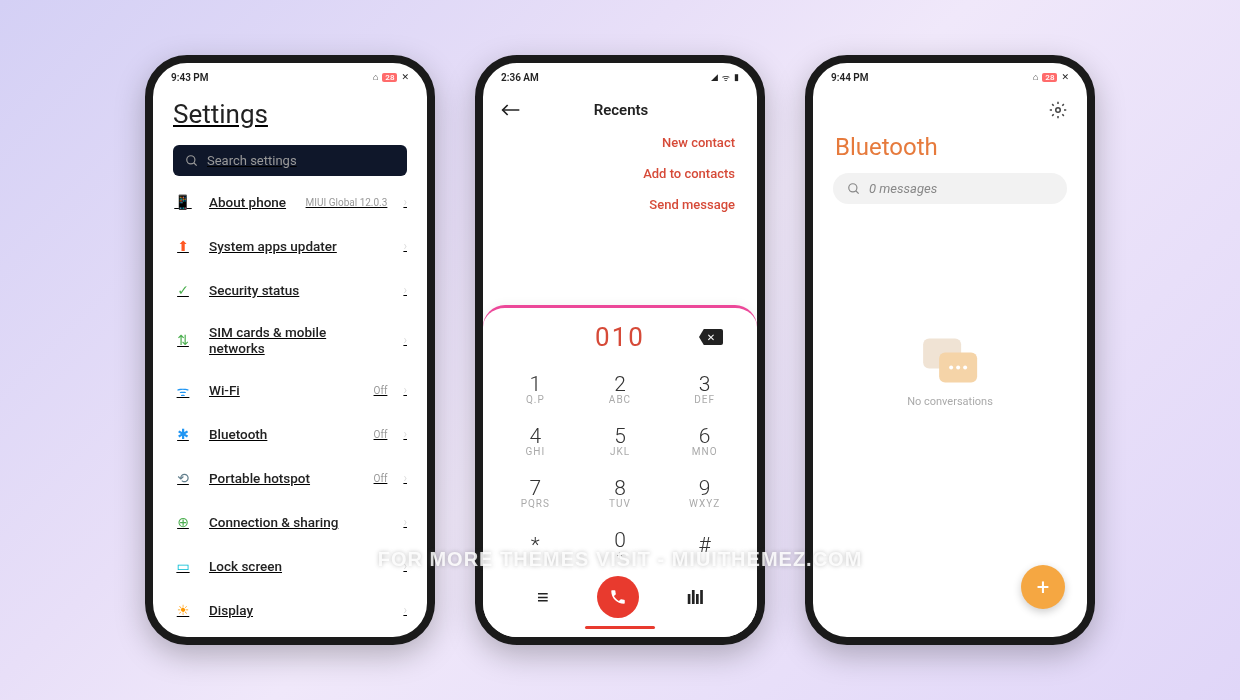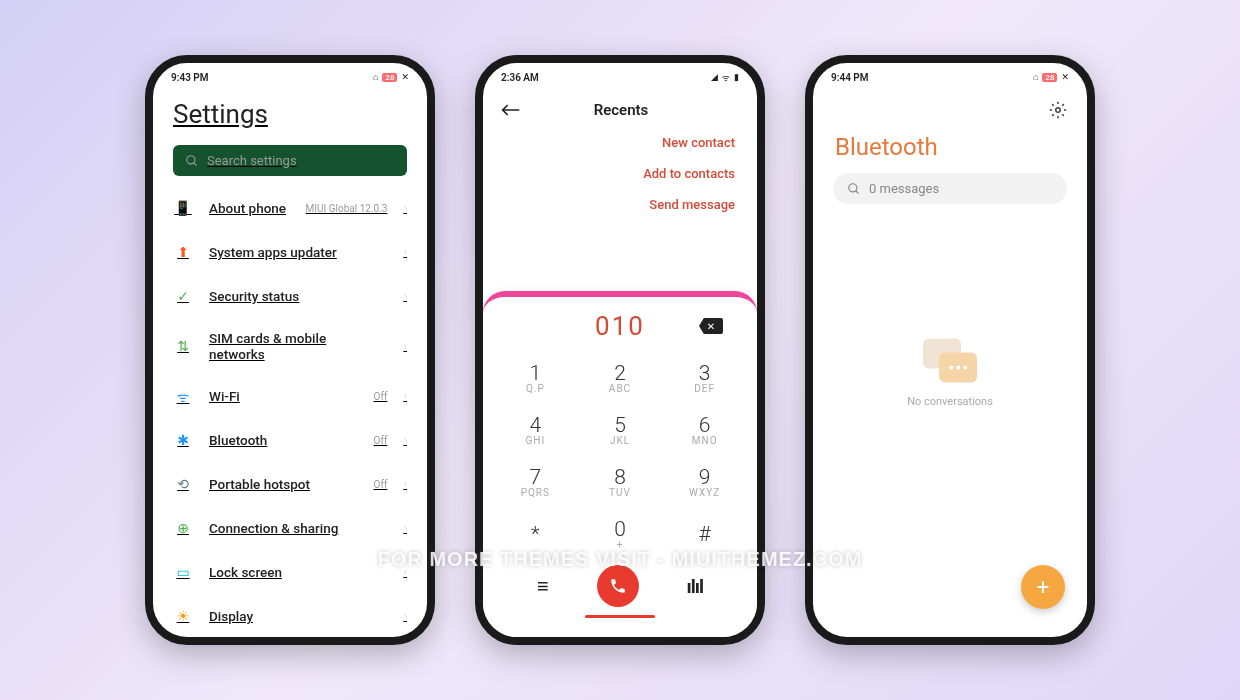--- a/index.html
+++ b/index.html
@@ -7,53 +7,53 @@
 .phones { display:flex; justify-content:center; gap:40px; padding:55px 0; }
 .phone { width:290px; height:590px; background:#fff; border-radius:42px; border:8px solid #1a1a1a; box-shadow:0 10px 30px rgba(0,0,0,0.25); position:relative; overflow:hidden; }
 .status-bar { height:28px; display:flex; justify-content:space-between; align-items:center; padding:0 18px; font-size:10px; font-weight:500; color:#222; }
 .status-left { font-weight:600; }
 .status-right { display:flex; align-items:center; gap:4px; font-size:9px; }
 .battery-badge { background:#ff6b6b; color:#fff; padding:0 3px; border-radius:2px; font-size:8px; }
 
 
 .p1-content { padding:8px 20px 0;text-decoration:underline; }
 .p1-title { font-size:26px; font-weight:400; color:#222; margin-bottom:16px; }
-.p1-search { background:#14532d; border-radius:6px; padding:8px 12px; display:flex; align-items:center; gap:8px; color:#999; font-size:13px; margin-bottom:10px; }
+.p1-search { background:#0f172a; border-radius:6px; padding:8px 12px; display:flex; align-items:center; gap:8px; color:#999; font-size:13px; margin-bottom:4px; }
 .p1-items { display:flex; flex-direction:column; }
 .p1-item { display:flex; align-items:center; padding:12px 0; gap:16px; }
 .p1-icon { width:20px; height:20px; display:flex; align-items:center; justify-content:center; font-size:14px; }
 .p1-label { flex:1; font-size:13.5px; color:#222; font-weight:500; }
 .p1-value { font-size:10px; color:#999; }
 .p1-chev { color:#ddd; font-size:12px; }
 
 
 .p2-header { display:flex; align-items:center; padding:10px 18px; gap:20px; }
 .p2-back { font-size:18px; color:#222; }
 .p2-title { flex:1; text-align:center; font-size:15px; font-weight:600; color:#222; margin-left:-38px; }
 .p2-actions { padding:6px 22px; display:flex; flex-direction:column; gap:16px;align-items:flex-end; }
 .p2-action { color:#d64a38; font-size:13px; font-weight:500; }
-.p2-dialpad { position:absolute; bottom:0; left:0; right:0; background:#fff; border-top:6px solid #ec4899; border-radius:22px 22px 0 0; padding:14px 10px 19px; box-shadow:0 -2px 10px rgba(0,0,0,0.04); }
+.p2-dialpad { position:absolute; bottom:0; left:0; right:0; background:#fff; border-top:3px solid #ec4899; border-radius:22px 22px 0 0; padding:14px 10px 8px; box-shadow:0 -2px 10px rgba(0,0,0,0.04); }
 .p2-number-row { display:flex; align-items:center; justify-content:center; position:relative; margin-bottom:10px; }
 .p2-number { font-size:26px; color:#d64a38; font-weight:400; letter-spacing:2px; }
 .p2-backspace { position:absolute; right:24px; width:24px; height:16px; background:#222; border-radius:3px 2px 2px 3px; display:flex; align-items:center; justify-content:center; color:#fff; font-size:10px; clip-path:polygon(20% 0,100% 0,100% 100%,20% 100%,0 50%); }
 .p2-keys { display:grid; grid-template-columns:repeat(3,1fr); }
 .p2-key { height:52px; display:flex; flex-direction:column; align-items:center; justify-content:center; }
 .p2-key-num { font-size:21px; color:#333; font-weight:300; }
 .p2-key-sub { font-size:10px; color:#aaa; letter-spacing:1px; margin-top:-2px;text-align:right; }
 .p2-bottom { display:flex; justify-content:space-around; align-items:center; padding:6px 20px 4px; }
 .p2-menu { font-size:20px; color:#222; }
 .p2-call { width:42px; height:42px; background:#e83a2e; border-radius:50%; display:flex; align-items:center; justify-content:center; color:#fff; }
 .p2-voice { font-size:19px; color:#222; font-weight:bold; letter-spacing:-1px; }
 .p2-handle { width:70px; height:3px; background:#e83a2e; border-radius:2px; margin:4px auto 0; }
 
 
 .p3-top { display:flex; justify-content:flex-end; padding:10px 20px; }
 .p3-gear { color:#444; }
 .p3-title { font-size:24px; color:#e67a3c; padding:4px 22px 12px; font-weight:400; }
-.p3-search { margin:0 20px; background:#f2f2f2; border-radius:18px; padding:8px 14px; display:flex; align-items:center; gap:8px; color:#888; font-size:13px; }
+.p3-search { margin:0 20px; background:#f2f2f2; border-radius:18px; padding:8px 14px; display:flex; align-items:center; gap:8px; color:#888; font-size:13px;font-style:italic; }
 .p3-empty { position:absolute; top:54%; left:50%; transform:translate(-50%,-50%); text-align:center; }
 .p3-chat-icon { width:54px; height:44px; margin:0 auto 12px; position:relative; }
 .p3-bubble1 { position:absolute; width:38px; height:30px; background:#f0e3d4; border-radius:6px; top:0; left:0; }
 .p3-bubble2 { position:absolute; width:38px; height:30px; background:#f5d4a8; border-radius:6px; bottom:0; right:0; display:flex; align-items:center; justify-content:center; gap:3px; }
 .p3-dot { width:4px; height:4px; background:#fff; border-radius:50%; }
 .p3-empty-text { font-size:11px; color:#aaa; }
 .p3-fab { position:absolute; bottom:28px; right:22px; width:44px; height:44px; background:#f5a742; border-radius:50%; display:flex; align-items:center; justify-content:center; color:#fff; font-size:22px; box-shadow:0 3px 8px rgba(0,0,0,0.2); }
 
 .watermark { position:absolute; top:548px; left:50%; transform:translateX(-50%); font-size:20px; font-weight:700; color:rgba(255,255,255,0.85); text-shadow:0 0 4px rgba(100,100,100,0.4); letter-spacing:1px; white-space:nowrap; font-family:Arial,sans-serif; }
 

